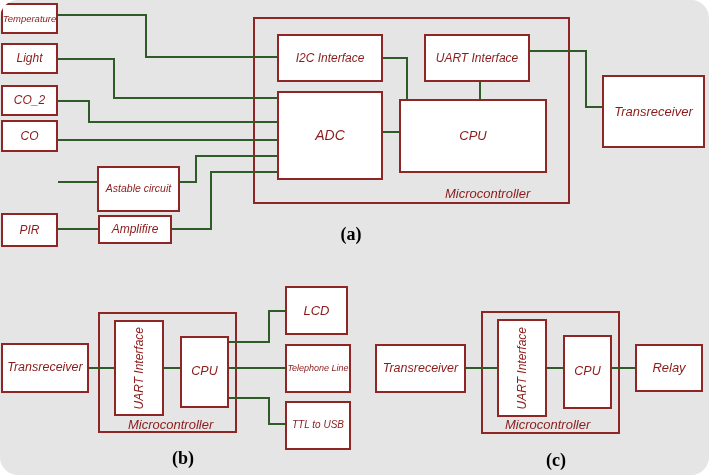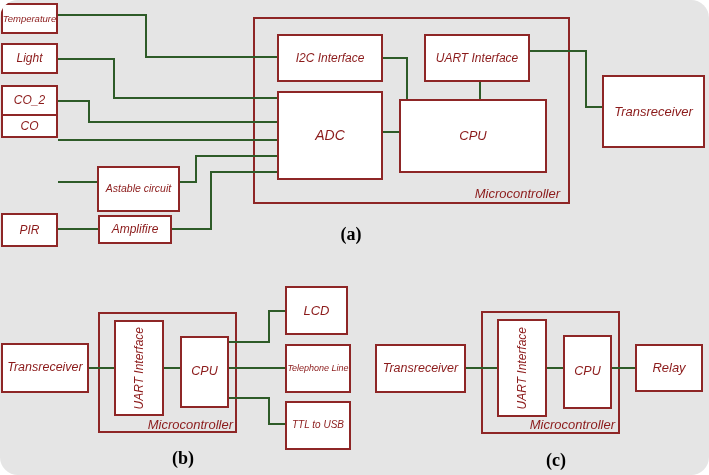--- a/index.html
+++ b/index.html
@@ -16,39 +16,39 @@
     position:absolute;box-sizing:border-box;border:2px solid var(--border);
     background:#fff;color:var(--text);font-style:italic;
     display:flex;align-items:center;justify-content:center;text-align:center;
     z-index:2;line-height:1.05;
   }
   .frame{background:transparent;z-index:1;}
   .hline{position:absolute;height:2px;background:var(--wire);z-index:1;}
   .vline{position:absolute;width:2px;background:var(--wire);z-index:1;}
   .mclabel{
     position:absolute;color:var(--text);font-style:italic;font-size:13px;
-    text-align:right;z-index:2;
+    text-align:left;z-index:2;
   }
   .cap{
     position:absolute;color:#000;font-family:"Liberation Serif",serif;
     font-weight:bold;font-size:18px;text-align:center;z-index:2;
   }
   .vert{
     writing-mode:vertical-rl;transform:rotate(180deg);
   }
 </style>
 </head>
 <body>
 
 <div id="stage">
 
   <div class="box" style="left:1px;top:3px;width:57px;height:31px;font-size:9.5px">Temperature</div>
   <div class="box" style="left:1px;top:43px;width:57px;height:31px;font-size:12px">Light</div>
   <div class="box" style="left:1px;top:85px;width:57px;height:31px;font-size:12px">CO_2</div>
-  <div class="box" style="left:1px;top:114px;width:57px;height:24px;font-size:12px">CO</div>
+  <div class="box" style="left:1px;top:120px;width:57px;height:32px;font-size:12px">CO</div>
   <div class="box" style="left:1px;top:213px;width:57px;height:34px;font-size:12px">PIR</div>
 
   <div class="box" style="left:97px;top:166px;width:83px;height:46px;font-size:10.5px">Astable circuit</div>
   <div class="box" style="left:98px;top:215px;width:74px;height:29px;font-size:12px">Amplifire</div>
 
   <div class="box frame" style="left:253px;top:17px;width:317px;height:187px"></div>
   <div class="mclabel" style="left:445px;top:186px;width:115px">Microcontroller</div>
 
   <div class="box" style="left:277px;top:34px;width:106px;height:48px;font-size:12px">I2C Interface</div>
   <div class="box" style="left:424px;top:34px;width:106px;height:48px;font-size:12px">UART Interface</div>

